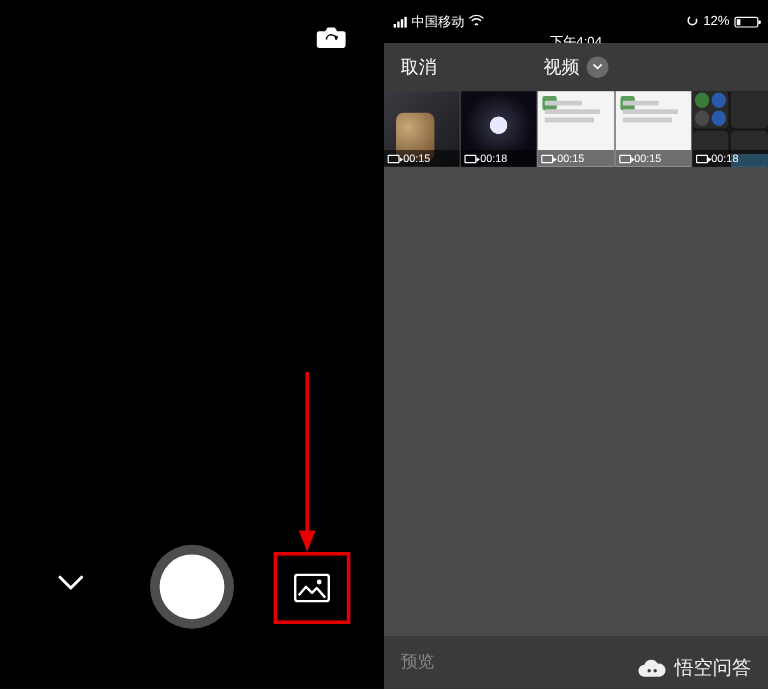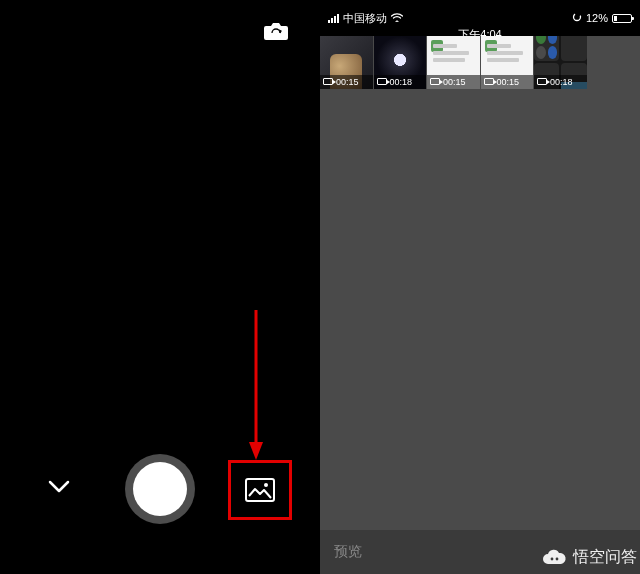--- a/index.html
+++ b/index.html
@@ -131,21 +131,21 @@
       gap: 6px;
     }
     .nav-dropdown-circle {
       width: 18px; height: 18px; border-radius: 50%;
       background: #6a6a6a; display: flex; align-items: center; justify-content: center;
       font-size: 9px; color: #fff;
     }
     
     .grid {
       display: grid;
-      grid-template-columns: repeat(6, 1fr);
+      grid-template-columns: repeat(5, 1fr);
       gap: 1px;
       background: #4a4a4a;
     }
     .thumb {
       aspect-ratio: 1/1;
       background: #222;
       position: relative;
       overflow: hidden;
     }
     .thumb-label-strip {
@@ -198,21 +198,21 @@
       display: flex;
       align-items: center;
       padding: 0 14px;
       color: #888;
       font-size: 14px;
     }
     
     .watermark {
       position: absolute;
       bottom: 6px;
-      right: 3px;
+      right: 14px;
       display: flex;
       align-items: center;
       gap: 6px;
       color: #fff;
       font-size: 16px;
       font-weight: 500;
       opacity: 0.92;
     }
     .watermark-cloud {
       width: 26px; height: 18px;
@@ -280,20 +280,32 @@
             <circle cx="5" cy="5" r="3.5" fill="none" stroke="#fff" stroke-width="1.3" stroke-dasharray="14 6"></circle>
           </svg>
       </span>
       <span>12%</span>
       <div class="battery">
           <div class="battery-fill"></div>
         </div>
     </div>
   </div>
 
+  <div class="nav-bar">
+    <span>取消</span>
+    <div class="nav-center">
+      <span>视频</span>
+      <span class="nav-dropdown-circle">
+        <svg width="8" height="6" viewBox="0 0 8 6">
+            <path d="M1 1 L4 4 L7 1" fill="none" stroke="#fff" stroke-width="1.4" stroke-linecap="round"></path>
+          </svg>
+      </span>
+    </div>
+    <span style="width:30px"></span>
+  </div>
 
   <div class="grid">
     <div class="thumb t1">
       <div class="thumb-label-strip">
           <span class="video-icon"></span>
           <span>00:15</span>
         </div>
     </div>
     <div class="thumb t2">
       <div class="thumb-label-strip">

